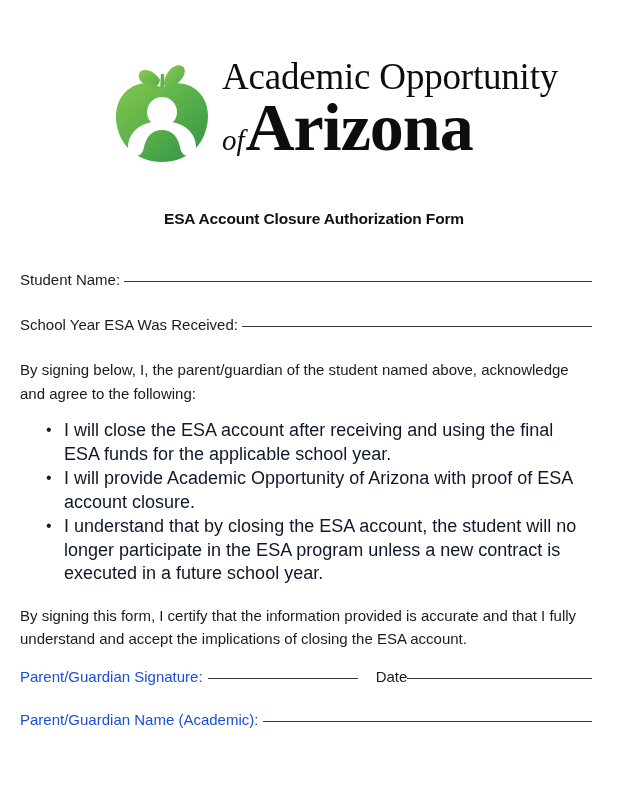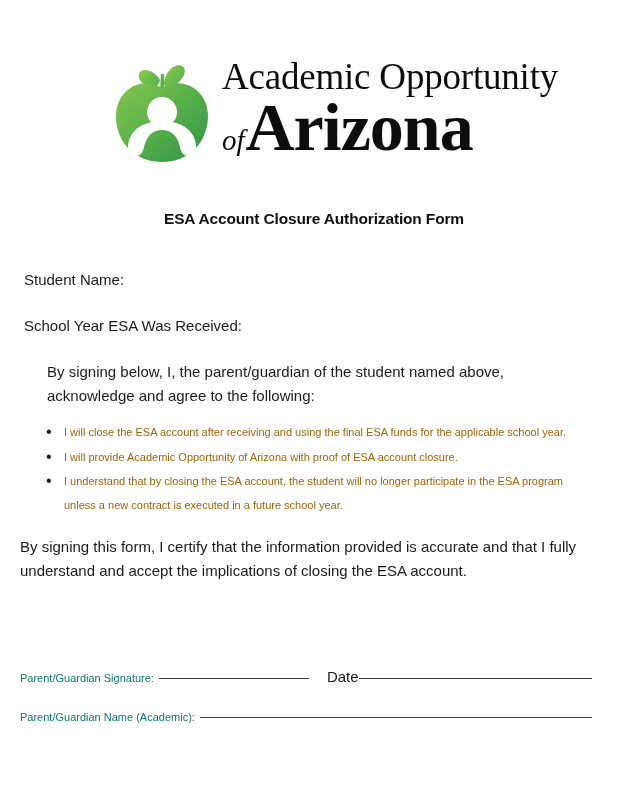--- a/index.html
+++ b/index.html
@@ -92,21 +92,21 @@
     left: 20px;
     top: 268px;
     width: 572px;
     font-size: 15px;
     line-height: 23px;
     color: #1a1a1a;
   }
 
   .field-row {
     display: flex;
-    flex-direction: column;
+    flex-direction: row;
     align-items: baseline;
     width: 100%;
     margin-bottom: 22px;
   }
   .field-label {
     flex: 0 0 auto;
     white-space: nowrap;
     font-size: 15px;
     color: #1a1a1a;
   }
@@ -118,34 +118,34 @@
     position: relative;
     top: -3px;
   }
 
   .para {
     font-size: 15px;
     line-height: 23.5px;
     margin: 0;
     color: #1a1a1a;
   }
-  .para-intro { margin-top: 13px; margin-left: 27px; }
+  .para-intro { margin-top: 13px; }
 
   ul.agree-list {
     margin: 14px 0 0 0;
     padding: 0 0 0 26px;
     list-style: none;
   }
   ul.agree-list li {
     position: relative;
     padding-left: 18px;
     margin-bottom: 1px;
-    font-size: 11px;
+    font-size: 18px;
     line-height: 23.5px;
-    color: #a16207;
+    color: #0f172a;
   }
   ul.agree-list li::before {
     content: "\2022";
     position: absolute;
     left: 0;
     top: -1px;
     font-size: 16px;
     color: #1a1a1a;
   }
 
@@ -161,22 +161,22 @@
   .sig-row {
     display: flex;
     flex-direction: row;
     align-items: baseline;
     width: 100%;
     margin-bottom: 26px;
   }
   .sig-label {
     flex: 0 0 auto;
     white-space: nowrap;
-    font-size: 11px;
-    color: #0f766e;
+    font-size: 15px;
+    color: #1d4ed8;
   }
   .sig-rule {
     height: 0;
     border-bottom: 1.6px solid #3a3a3a;
     position: relative;
     top: -3px;
   }
   .sig-rule-sign {
     flex: 0 0 150px;
     margin-left: 5px;

